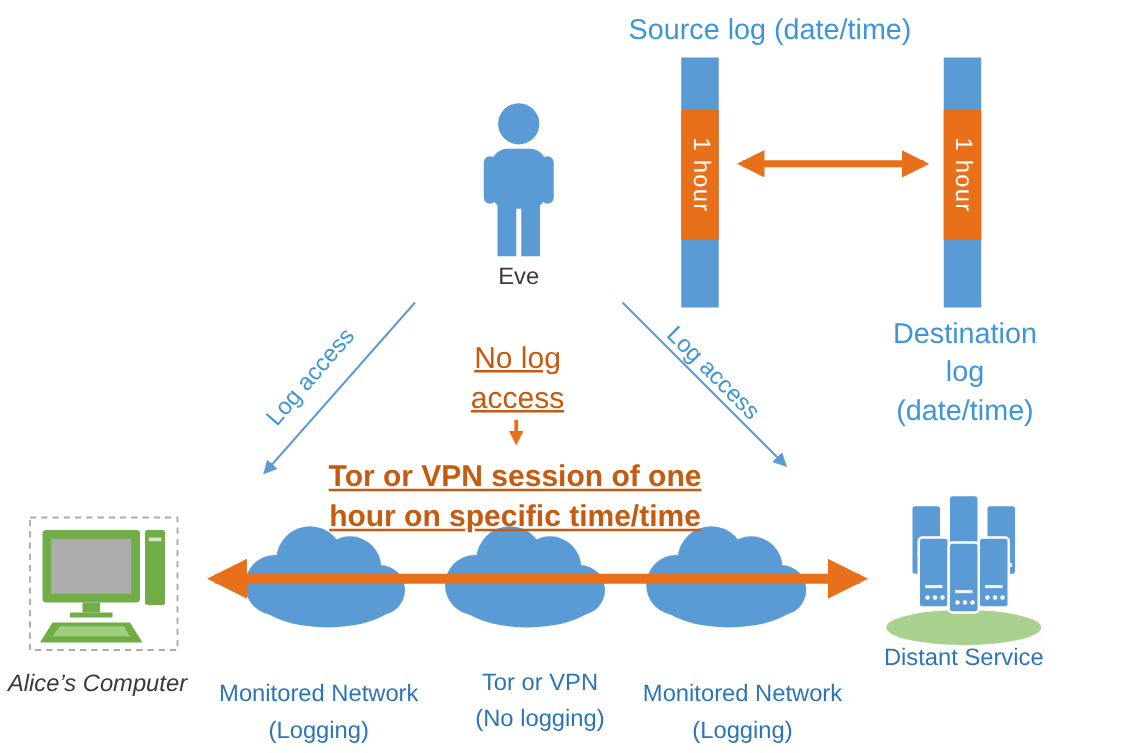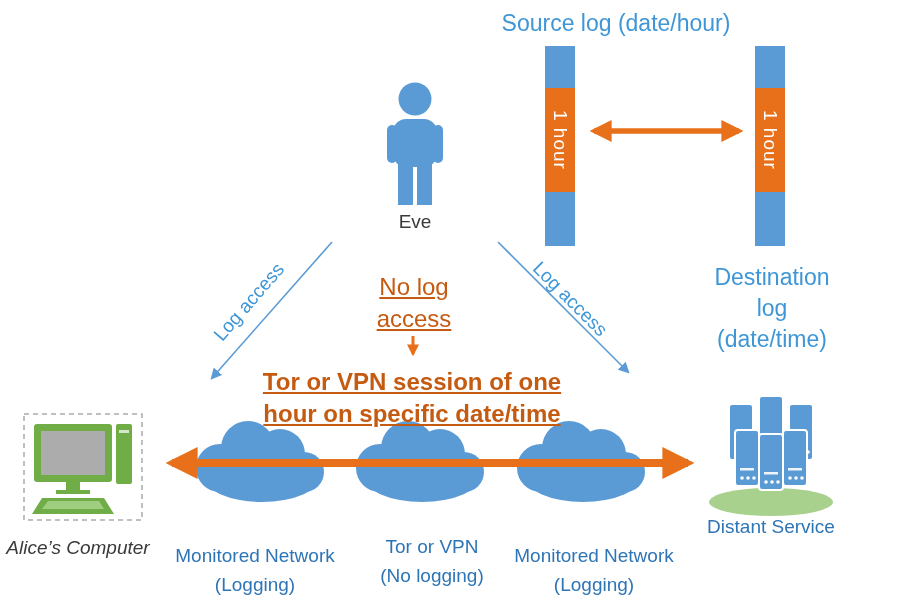--- a/index.html
+++ b/index.html
@@ -122,36 +122,36 @@
     <div class="seg">
       <span class="vtext">1 hour</span>
     </div>
   </div>
   <div class="bar" style="left:755px;">
     <div class="seg">
       <span class="vtext">1 hour</span>
     </div>
   </div>
 
-  <div class="t fs23 c-blue-light" style="left:616px; top:8px;">Source log (date/hour)</div>
+  <div class="t fs23 c-blue-light" style="left:616px; top:8px;">Source log (date/time)</div>
 
 
-  <div class="t fs23 c-blue-light" style="left:772px; top:251px;margin-top:11px;">Destination log (date/time)</div>
+  <div class="t fs23 c-blue-light" style="left:772px; top:251px;">Destination log (date/time)</div>
 
   <div class="t fs19 c-dark" style="left:415px; top:209px;text-align:center;">Eve</div>
 
   <div class="t rot fs19 c-blue-light" style="left:249px; top:302px; --rot:-49deg;">Log access</div>
 
   <div class="t rot fs19 c-blue-light" style="left:570px; top:299px; --rot:45deg;">Log access</div>
 
   <div class="t fs21 c-orange" style="left:414px; top:271px;">No log
 access</div>
 
   <div class="t fs21 bold c-orange" style="left:412px; top:366px;">Tor or VPN session of one
-hour on specific date/time</div>
+hour on specific time/time</div>
 
   <div class="t fs19 c-dark" style="left:78px; top:535px;font-style:italic;">Alice’s Computer</div>
 
   <div class="t fs19 c-blue-dark" style="left:255px; top:542px; line-height:1.5;">Monitored Network
 (Logging)</div>
 
   <div class="t fs19 c-blue-dark" style="left:432px; top:533px; line-height:1.5;">Tor or VPN
 (No logging)</div>
 
   <div class="t fs19 c-blue-dark" style="left:594px; top:542px; line-height:1.5;">Monitored Network

